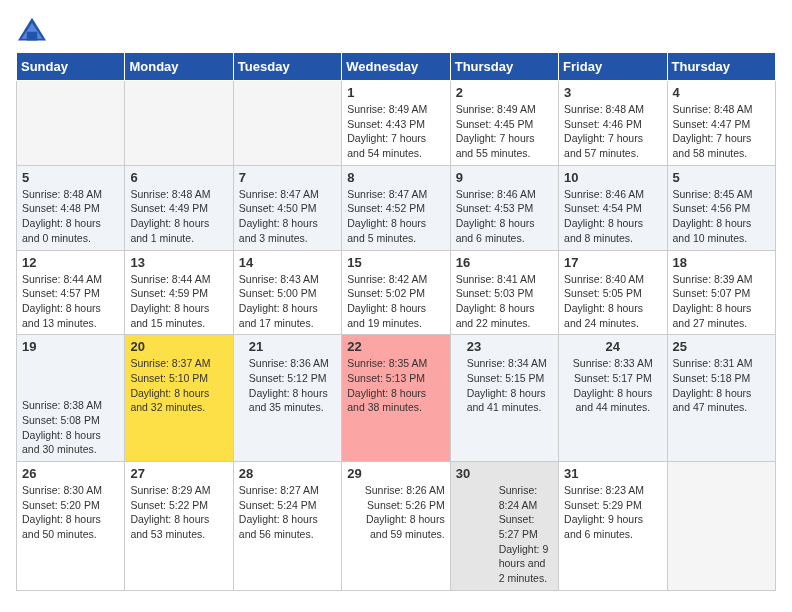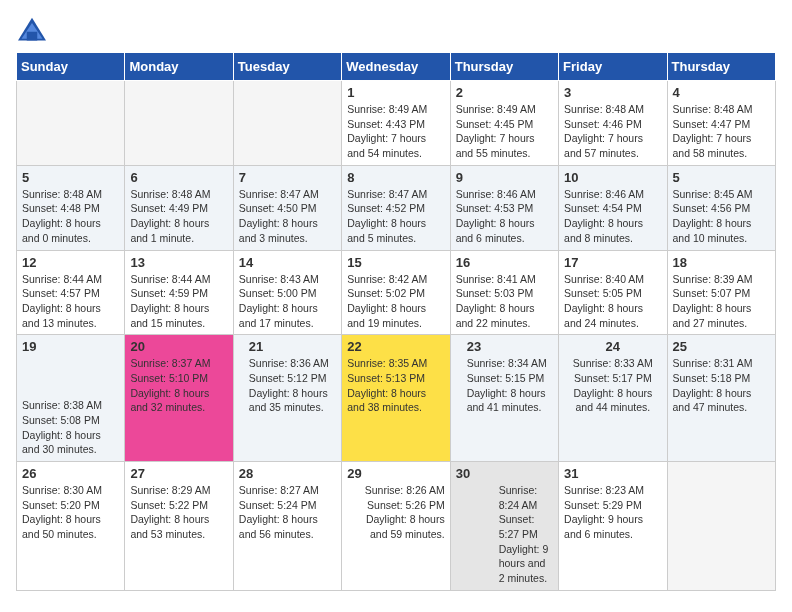--- a/index.html
+++ b/index.html
@@ -241,33 +241,33 @@
 Daylight: 8 hours and 27 minutes.</div>
         </td>
       </tr>
       <tr>
         <td style="background: rgb(240, 244, 248);">
           <span class="day-num">19</span>
           <div class="day-info" style="white-space: pre-line; margin-top: 44px;">Sunrise: 8:38 AM
 Sunset: 5:08 PM
 Daylight: 8 hours and 30 minutes.</div>
         </td>
-        <td style="background: #ec4899;">
+        <td style="background: #fde047;">
           <span class="day-num">20</span>
           <div class="day-info" style="white-space: pre-line;">Sunrise: 8:37 AM
 Sunset: 5:10 PM
 Daylight: 8 hours and 32 minutes.</div>
         </td>
         <td style="background: rgb(240, 244, 248); padding-left: 15px;">
           <span class="day-num">21</span>
           <div class="day-info" style="white-space: pre-line;">Sunrise: 8:36 AM
 Sunset: 5:12 PM
 Daylight: 8 hours and 35 minutes.</div>
         </td>
-        <td style="background: #fde047;">
+        <td style="background: #fca5a5;">
           <span class="day-num">22</span>
           <div class="day-info" style="white-space: pre-line;">Sunrise: 8:35 AM
 Sunset: 5:13 PM
 Daylight: 8 hours and 38 minutes.</div>
         </td>
         <td style="background: rgb(240, 244, 248); padding-left: 16px;">
           <span class="day-num">23</span>
           <div class="day-info" style="white-space: pre-line;">Sunrise: 8:34 AM
 Sunset: 5:15 PM
 Daylight: 8 hours and 41 minutes.</div>

